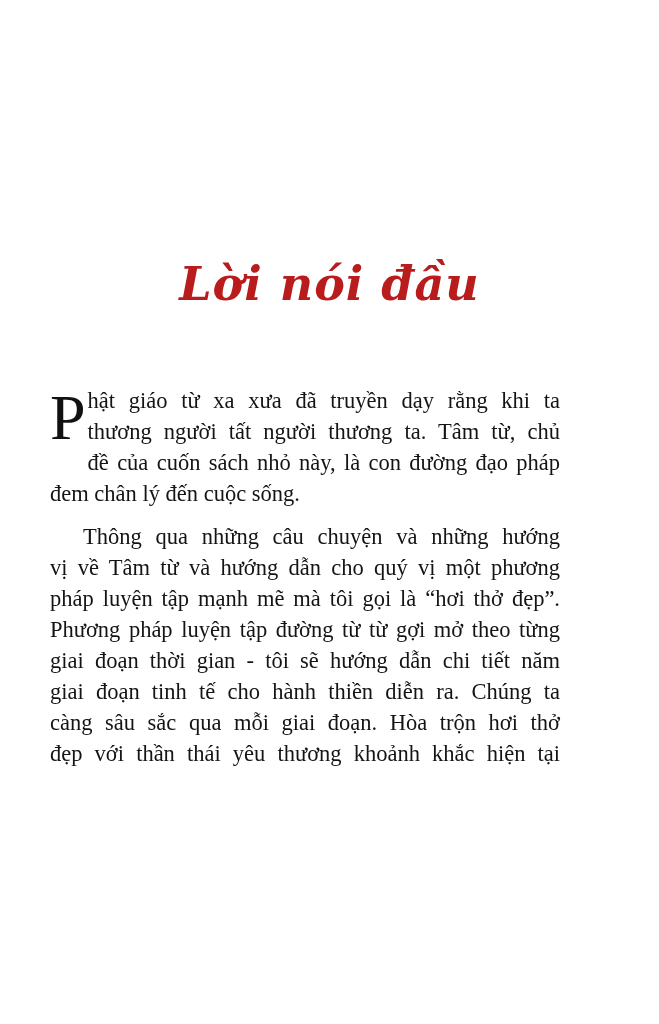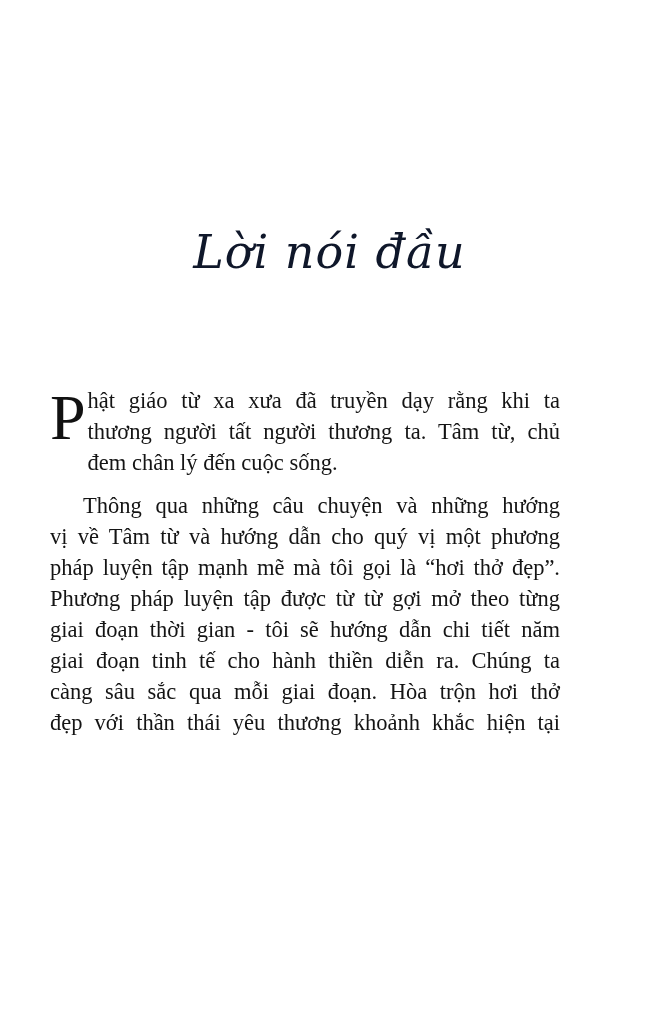--- a/index.html
+++ b/index.html
@@ -17,31 +17,31 @@
     }
     .page {
       position: absolute;
       left: 0; top: 0;
       width: 659px;
       height: 1024px;
       background: #ffffff;
     }
     .title {
       position: absolute;
-      top: 191px;
+      top: 223px;
       left: 0;
       width: 659px;
       text-align: center;
       font-family: "DejaVu Serif", serif;
       font-style: italic;
-      font-weight: normal;
+      font-weight: bold;
       font-size: 46px;
       line-height: 60px;
       letter-spacing: 1px;
-      color: #0f172a;
+      color: #b91c1c;
     }
     .body-text {
       position: absolute;
       left: 50px;
       top: 385px;
       width: 510px;
       font-family: "Liberation Serif", serif;
       font-size: 22.5px;
       line-height: 31px;
       color: #141414;
@@ -92,28 +92,29 @@
 <div class="page">
 
   <h1 class="title">Lời nói đầu</h1>
 
   <div class="body-text">
 
     <div class="para dropcap-wrap">
       <span class="dropcap">P</span>
       <span class="first-line">hật giáo từ xa xưa đã truyền dạy rằng khi ta</span>
       <span class="second-line">thương người tất người thương ta. Tâm từ, chủ</span>
+      <span class="line">đề của cuốn sách nhỏ này, là con đường đạo pháp</span>
       <span class="line last">đem chân lý đến cuộc sống.</span>
     </div>
 
     <div class="para">
       <span class="line indent">Thông qua những câu chuyện và những hướng</span>
       <span class="line">vị về Tâm từ và hướng dẫn cho quý vị một phương</span>
       <span class="line">pháp luyện tập mạnh mẽ mà tôi gọi là “hơi thở đẹp”.</span>
-      <span class="line">Phương pháp luyện tập được từ từ gợi mở theo từng</span>
+      <span class="line">Phương pháp luyện tập đường từ từ gợi mở theo từng</span>
       <span class="line">giai đoạn thời gian - tôi sẽ hướng dẫn chi tiết năm</span>
       <span class="line">giai đoạn tinh tế cho hành thiền diễn ra. Chúng ta</span>
       <span class="line">càng sâu sắc qua mỗi giai đoạn. Hòa trộn hơi thở</span>
       <span class="line">đẹp với thần thái yêu thương khoảnh khắc hiện tại</span>
     </div>
 
   </div>
 </div>
 
 </body></html>

